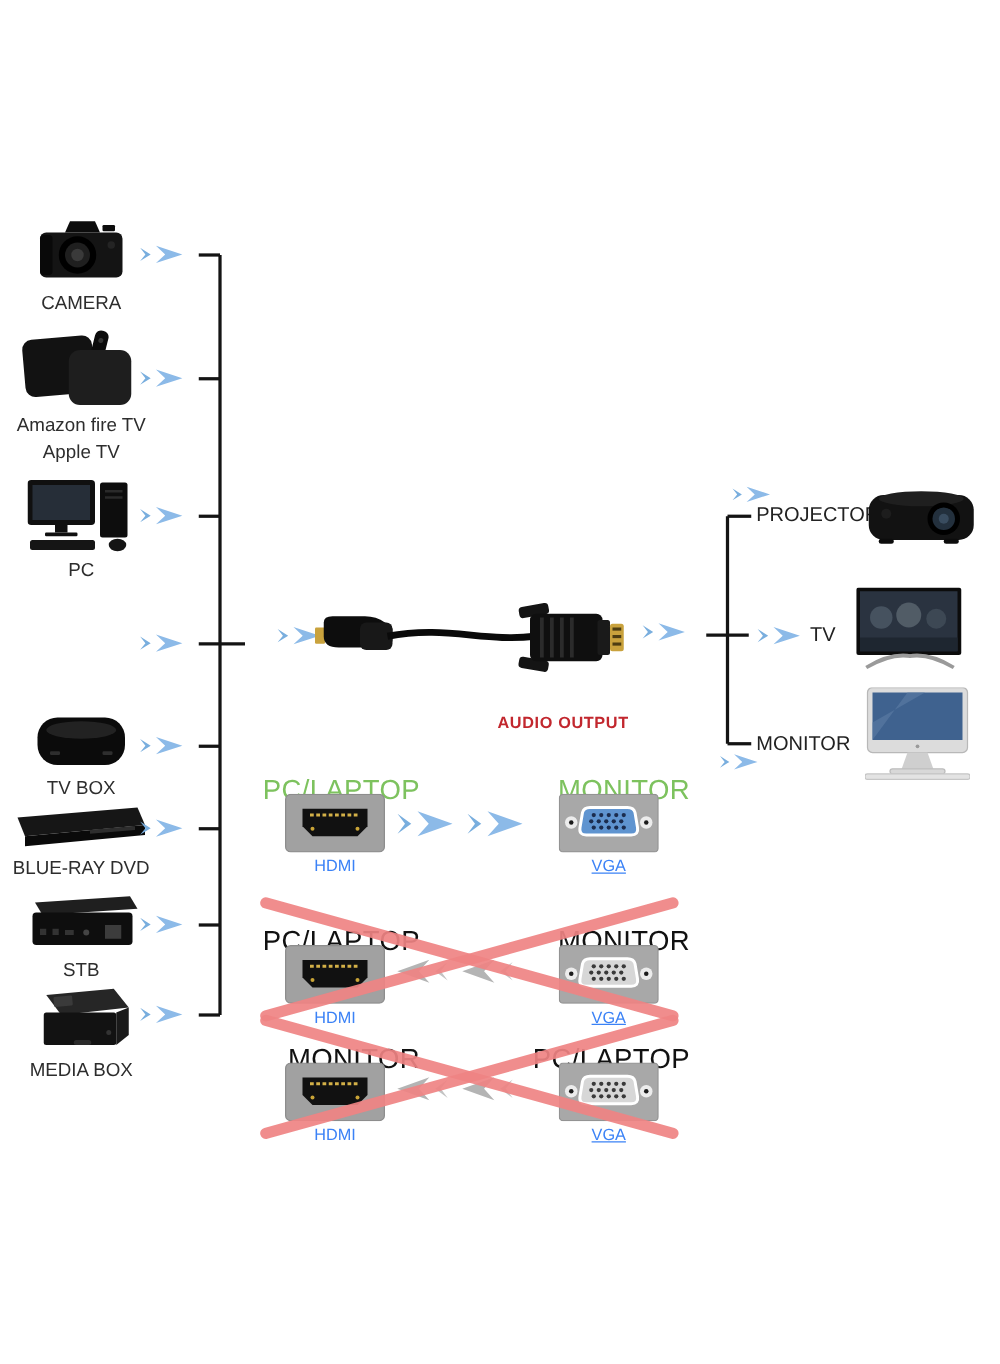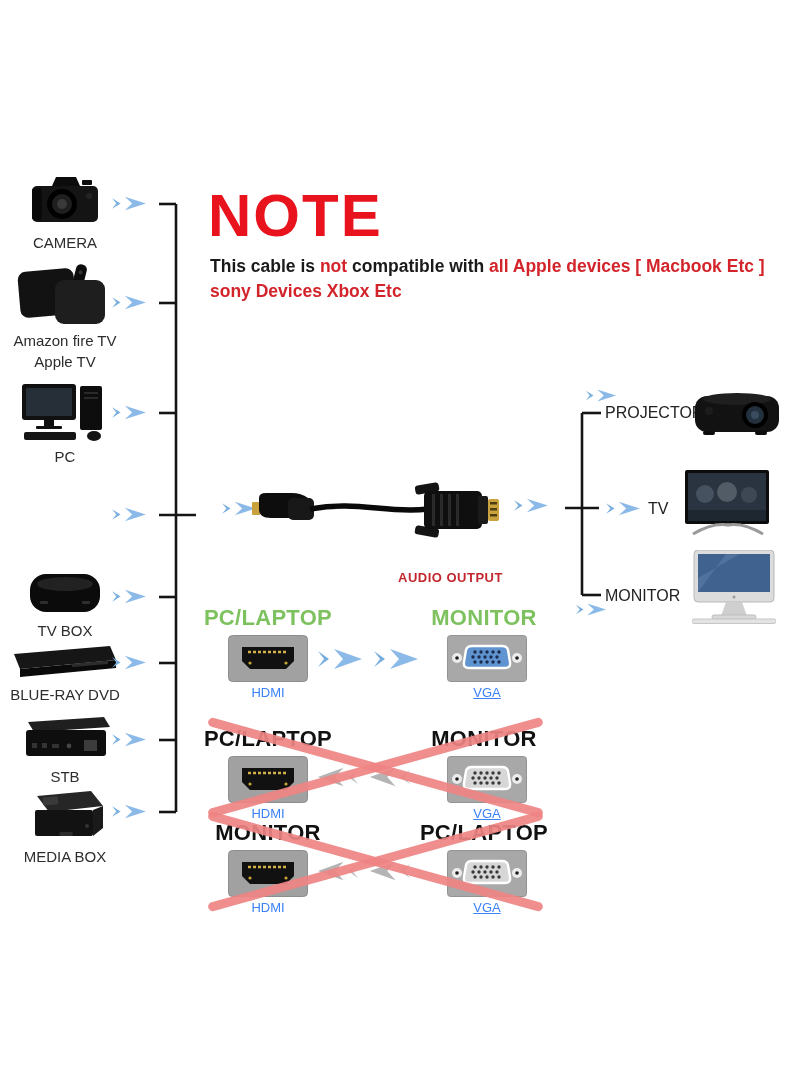--- a/index.html
+++ b/index.html
@@ -27,22 +27,22 @@
   .red{color:#d3242b;}
 
   .audio-label{position:absolute;left:398px;top:570px;font-size:13px;font-weight:800;
     color:#c2272e;letter-spacing:.5px;}
 
   
   .out-label{position:absolute;font-size:16px;color:#222;}
 
   
   .conn-row{position:absolute;left:200px;width:352px;height:100px;}
-  .conn-title{position:absolute;top:4px;width:136px;text-align:center;font-size:22px;
-    font-weight:700;letter-spacing:.3px;}
+  .conn-title{position:absolute;top:18px;width:136px;text-align:right;font-size:22px;
+    font-weight:400;letter-spacing:.3px;}
   .t-left{left:0;} .t-right{left:216px;}
   .green .conn-title{color:#7dc25e;}
   .blackt .conn-title{color:#111;}
   .port{position:absolute;top:34px;width:80px;height:47px;}
   .p-left{left:28px;} .p-right{left:247px;text-decoration:underline;}
   .plabel{position:absolute;top:84px;width:80px;text-align:center;font-size:13px;color:#3b82f6;}
   .cross-line{position:absolute;left:2px;top:41px;width:347px;height:9px;
     background:#ef8383;border-radius:5px;opacity:.92;}
   .x1{transform:rotate(15.5deg);} .x2{transform:rotate(-15.5deg);}
 </style>
@@ -213,22 +213,20 @@
     </div>
     <div class="dev-label">MEDIA BOX</div>
   </div>
   <div class="arr" style="left:110px;top:803px">
     <svg width="38" height="17" viewBox="0 0 36 16">
         <path d="M2 3 L10 8 L2 13 L6 8 Z" fill="#79aede"></path>
         <path d="M14 1.5 L34 8 L14 14.5 L21 8 Z" fill="#8cbae8"></path>
       </svg>
   </div>
 
-  <div class="note-title">NOTE</div>
-  <div class="note-body"><span>This cable is </span><span class="red">not</span><span> compatible with </span><span class="red">all Apple devices [ Macbook Etc ]</span><br><span class="red">sony Devices Xbox Etc</span></div>
 
   <div class="arr" style="left:220px;top:500px">
     <svg width="38" height="17" viewBox="0 0 36 16">
         <path d="M2 3 L10 8 L2 13 L6 8 Z" fill="#79aede"></path>
         <path d="M14 1.5 L34 8 L14 14.5 L21 8 Z" fill="#8cbae8"></path>
       </svg>
   </div>
   <svg class="abs" style="left:252px;top:478px" width="250" height="64" viewBox="0 0 250 64">
     <rect x="0" y="24" width="8" height="13" rx="1" fill="#c9a23d"></rect>
     <path d="M7 20 q0 -5 7 -5 h26 q9 0 16 5 l6 5 v9 q0 6 -9 6 h-34 q-12 0 -12 -9 z" fill="#0d0d0d"></path>

